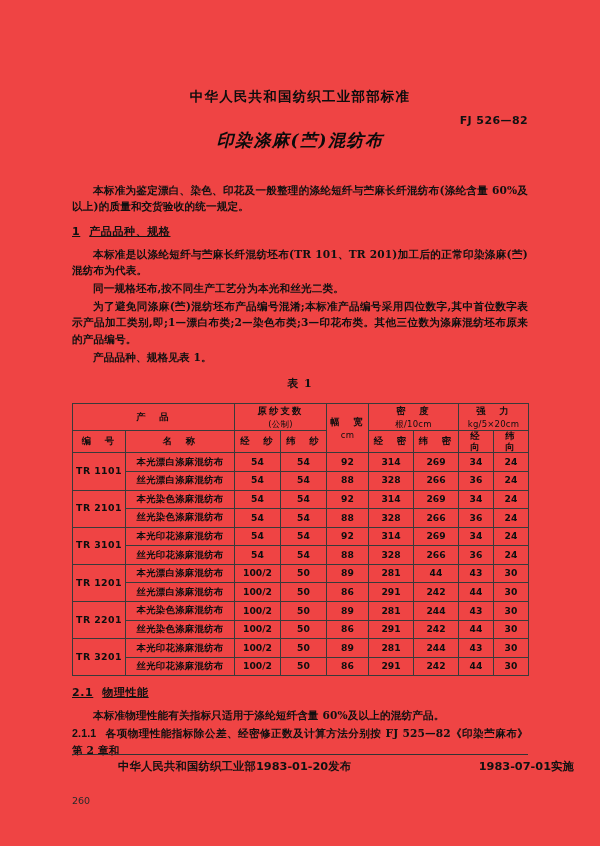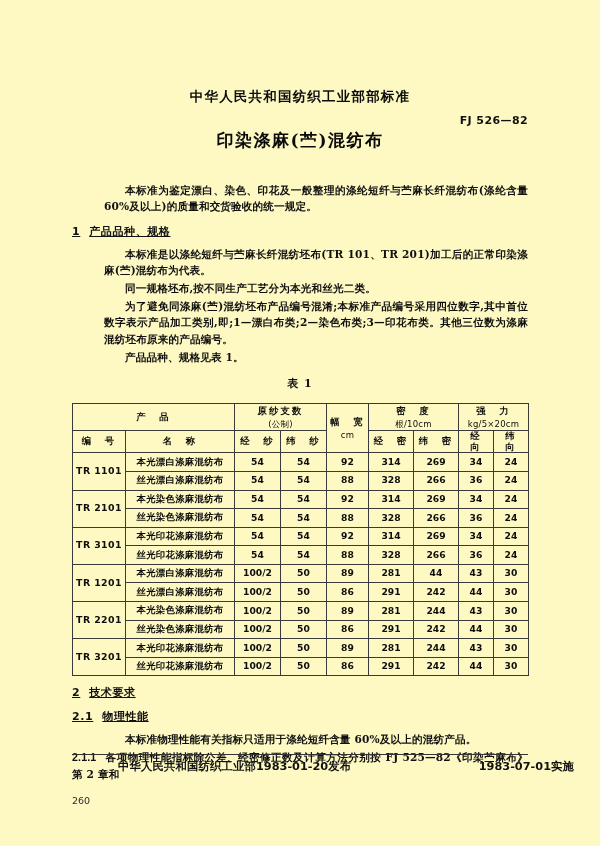--- a/index.html
+++ b/index.html
@@ -14,21 +14,21 @@
     font-family: "DejaVu Serif", "Liberation Serif", serif;
     color: #111111;
     overflow: hidden;
   }
 
   .page {
     position: absolute;
     left: 0; top: 0;
     width: 600px;
     height: 846px;
-    background: #fef9c3;
+    background: #ef4444;
   }
 
   
   .doc-header {
     position: absolute;
     left: 0;
     top: 88px;
     width: 600px;
     text-align: center;
   }
@@ -41,20 +41,21 @@
   .title-row {
     position: relative;
     margin-top: 23px;
     height: 30px;
   }
   .doc-title {
     font-size: 17px;
     font-weight: bold;
     letter-spacing: 1.5px;
     color: #0b0b0b;
+    font-style: italic;
   }
   .std-number {
     position: absolute;
     right: 72px;
     top: -15px;
     font-size: 11px;
     font-weight: bold;
     letter-spacing: 0.4px;
     font-family: "DejaVu Sans", "Liberation Sans", sans-serif;
   }
@@ -68,21 +69,21 @@
   }
   p.para {
     margin: 0 0 1.5px 0;
     font-size: 10.6px;
     line-height: 16.4px;
     text-align: justify;
     font-weight: bold;
     letter-spacing: 0.15px;
     color: #101010;
   }
-  p.indent { text-indent: 21px; margin-left: 32px; }
+  p.indent { text-indent: 21px; }
   p.sec {
     margin: 9px 0 7px 0;
     font-size: 11px;
     font-weight: bold;
     letter-spacing: 0.6px;
     text-decoration: underline;
   }
   p.sec .num { margin-right: 9px; font-family: "DejaVu Sans","Liberation Sans",sans-serif; }
   p.tight { margin-bottom: 0; }
 
@@ -380,23 +381,20 @@
             <td class="num">50</td>
             <td class="num">86</td>
             <td class="num">291</td>
             <td class="num">242</td>
             <td class="num">44</td>
             <td class="num">30</td>
           </tr>
         </tbody>
     </table>
 
-    <p class="sec">
-      <span class="num">2</span><span>技术要求</span>
-    </p>
 
     <p class="sec">
       <span class="num">2.1</span><span>物理性能</span>
     </p>
 
     <p class="para indent">本标准物理性能有关指标只适用于涤纶短纤含量 60%及以上的混纺产品。</p>
 
     <p class="para"><span class="num" style="font-family:Liberation Sans, sans-serif;margin-right:9px;">2.1.1</span><span>各项物理性能指标除公差、经密修正数及计算方法分别按 FJ 525—82《印染苎麻布》第 2 章和</span></p>
 
   </div>

